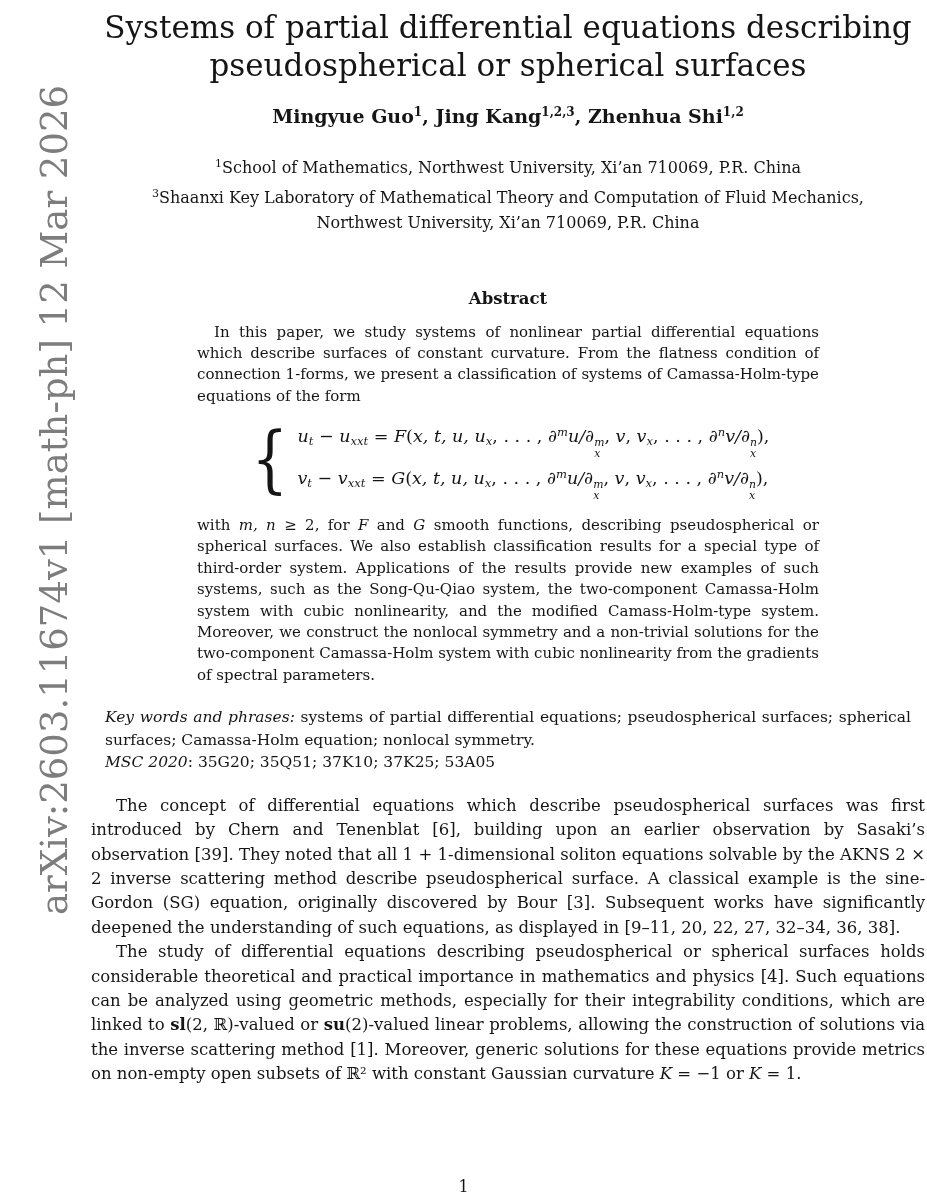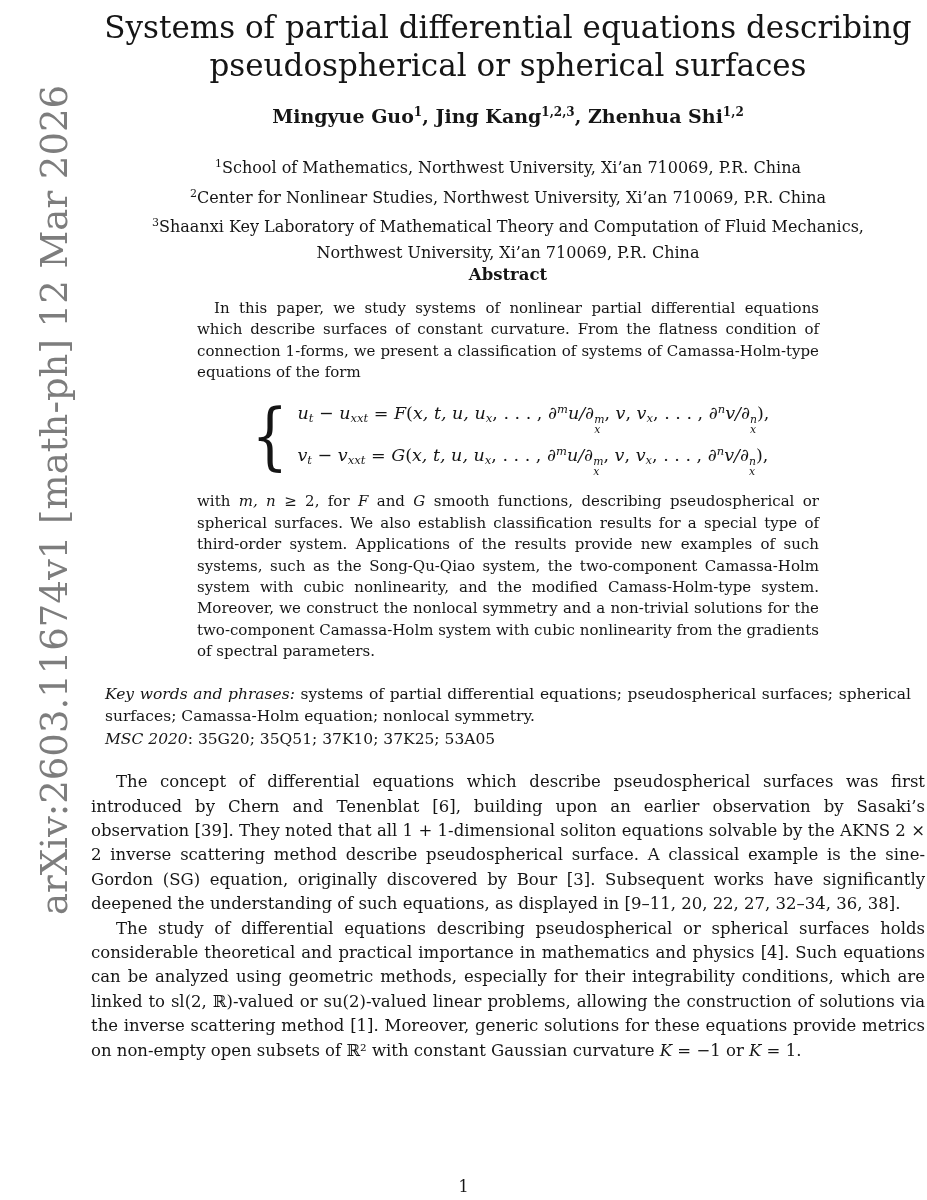--- a/index.html
+++ b/index.html
@@ -10,21 +10,21 @@
              transform:rotate(-90deg);font-size:37px;line-height:44px;color:#7d7d7d;
              text-align:center;white-space:nowrap;}
   
   .content{position:absolute;left:91px;top:0;width:834px;}
   .title{margin:8px 0 0;font-size:31px;font-weight:normal;text-align:center;line-height:38px;}
   .tline{display:block;}
   .authors{margin-top:21px;text-align:center;font-size:19px;font-weight:bold;}
   .authors sup{font-size:12px;vertical-align:7px;}
   .affiliations{margin-top:24px;text-align:center;font-size:16px;line-height:25.5px;}
   .affiliations sup{font-size:11px;vertical-align:6px;}
-  .abs-h{text-align:center;font-weight:bold;font-size:16.5px;}
+  .abs-h{margin-top:53px;text-align:center;font-weight:bold;font-size:16.5px;}
   .abs-p{width:622px;margin:14px auto 0;font-size:15px;line-height:21.4px;text-align:justify;}
   .abs-p.indent{text-indent:17px;}
   .equation{display:flex;justify-content:center;align-items:center;margin-top:10px;font-size:17.5px;}
   .brace{font-size:72px;line-height:1;transform:scaleX(0.8);font-weight:200;}
   .eq-lines{margin-left:5px;}
   .eq-line{line-height:31px;white-space:nowrap;}
   .kw{margin:20px 14px 0 14px;font-size:15.5px;line-height:22.5px;text-align:justify;}
   .msc{margin-top:0;}
   .i{font-style:italic;}
   .sec{margin:37px 0 0;font-size:29px;font-weight:bold;line-height:32px;}
@@ -32,21 +32,21 @@
   .body-p{margin:20px 0 0;font-size:16.5px;line-height:24.4px;text-align:justify;text-indent:25px;}
   .body-p + .body-p{margin-top:0;}
   .pageno{position:absolute;bottom:4px;left:0;width:100%;text-align:center;font-size:16px;}
   
   .tok-n{}
   .tok-v{font-style:italic;}
   .tok-b{font-style:italic;font-size:0.66em;vertical-align:-0.27em;}
   .tok-p{font-style:italic;font-size:0.66em;vertical-align:0.5em;}
   .tok-ss{display:inline-flex;flex-direction:column;align-items:flex-start;
           font-size:0.62em;line-height:0.95;vertical-align:-0.42em;font-style:italic;}
-  .tok-frak{font-weight:normal;}
+  .tok-frak{font-weight:bold;}
 </style>
 </head>
 <body>
 
 <div class="page">
 
   <div class="watermark">arXiv:2603.11674v1  [math-ph]  12 Mar 2026</div>
 
   <div class="content">
 
@@ -54,21 +54,20 @@
       <span class="tline">Systems of partial differential equations describing</span>
       <span class="tline">pseudospherical or spherical surfaces</span>
     </h1>
 
     <div class="authors">
       <span><span>Mingyue Guo</span><sup>1</sup><span>, </span></span><span><span>Jing Kang</span><sup>1,2,3</sup><span>, </span></span><span><span>Zhenhua Shi</span><sup>1,2</sup><span></span></span>
     </div>
 
     <div class="affiliations">
       <div><sup>1</sup><span>School of Mathematics, Northwest University, Xi’an 710069, P.R. China</span></div>
-      <div><sup>2</sup><span>Center for Nonlinear Studies, Northwest University, Xi’an 710069, P.R. China</span></div>
       <div><sup>3</sup><span>Shaanxi Key Laboratory of Mathematical Theory and Computation of Fluid Mechanics,</span></div>
       <div><span>Northwest University, Xi’an 710069, P.R. China</span></div>
     </div>
 
     <div>
       <div class="abs-h">Abstract</div>
       <p class="abs-p indent">In this paper, we study systems of nonlinear partial differential equations which describe surfaces of constant curvature.  From the flatness condition of connection 1-forms, we present a classification of systems of Camassa-Holm-type equations of the form</p>
 
       <div class="equation">
         <span class="brace">{</span>

